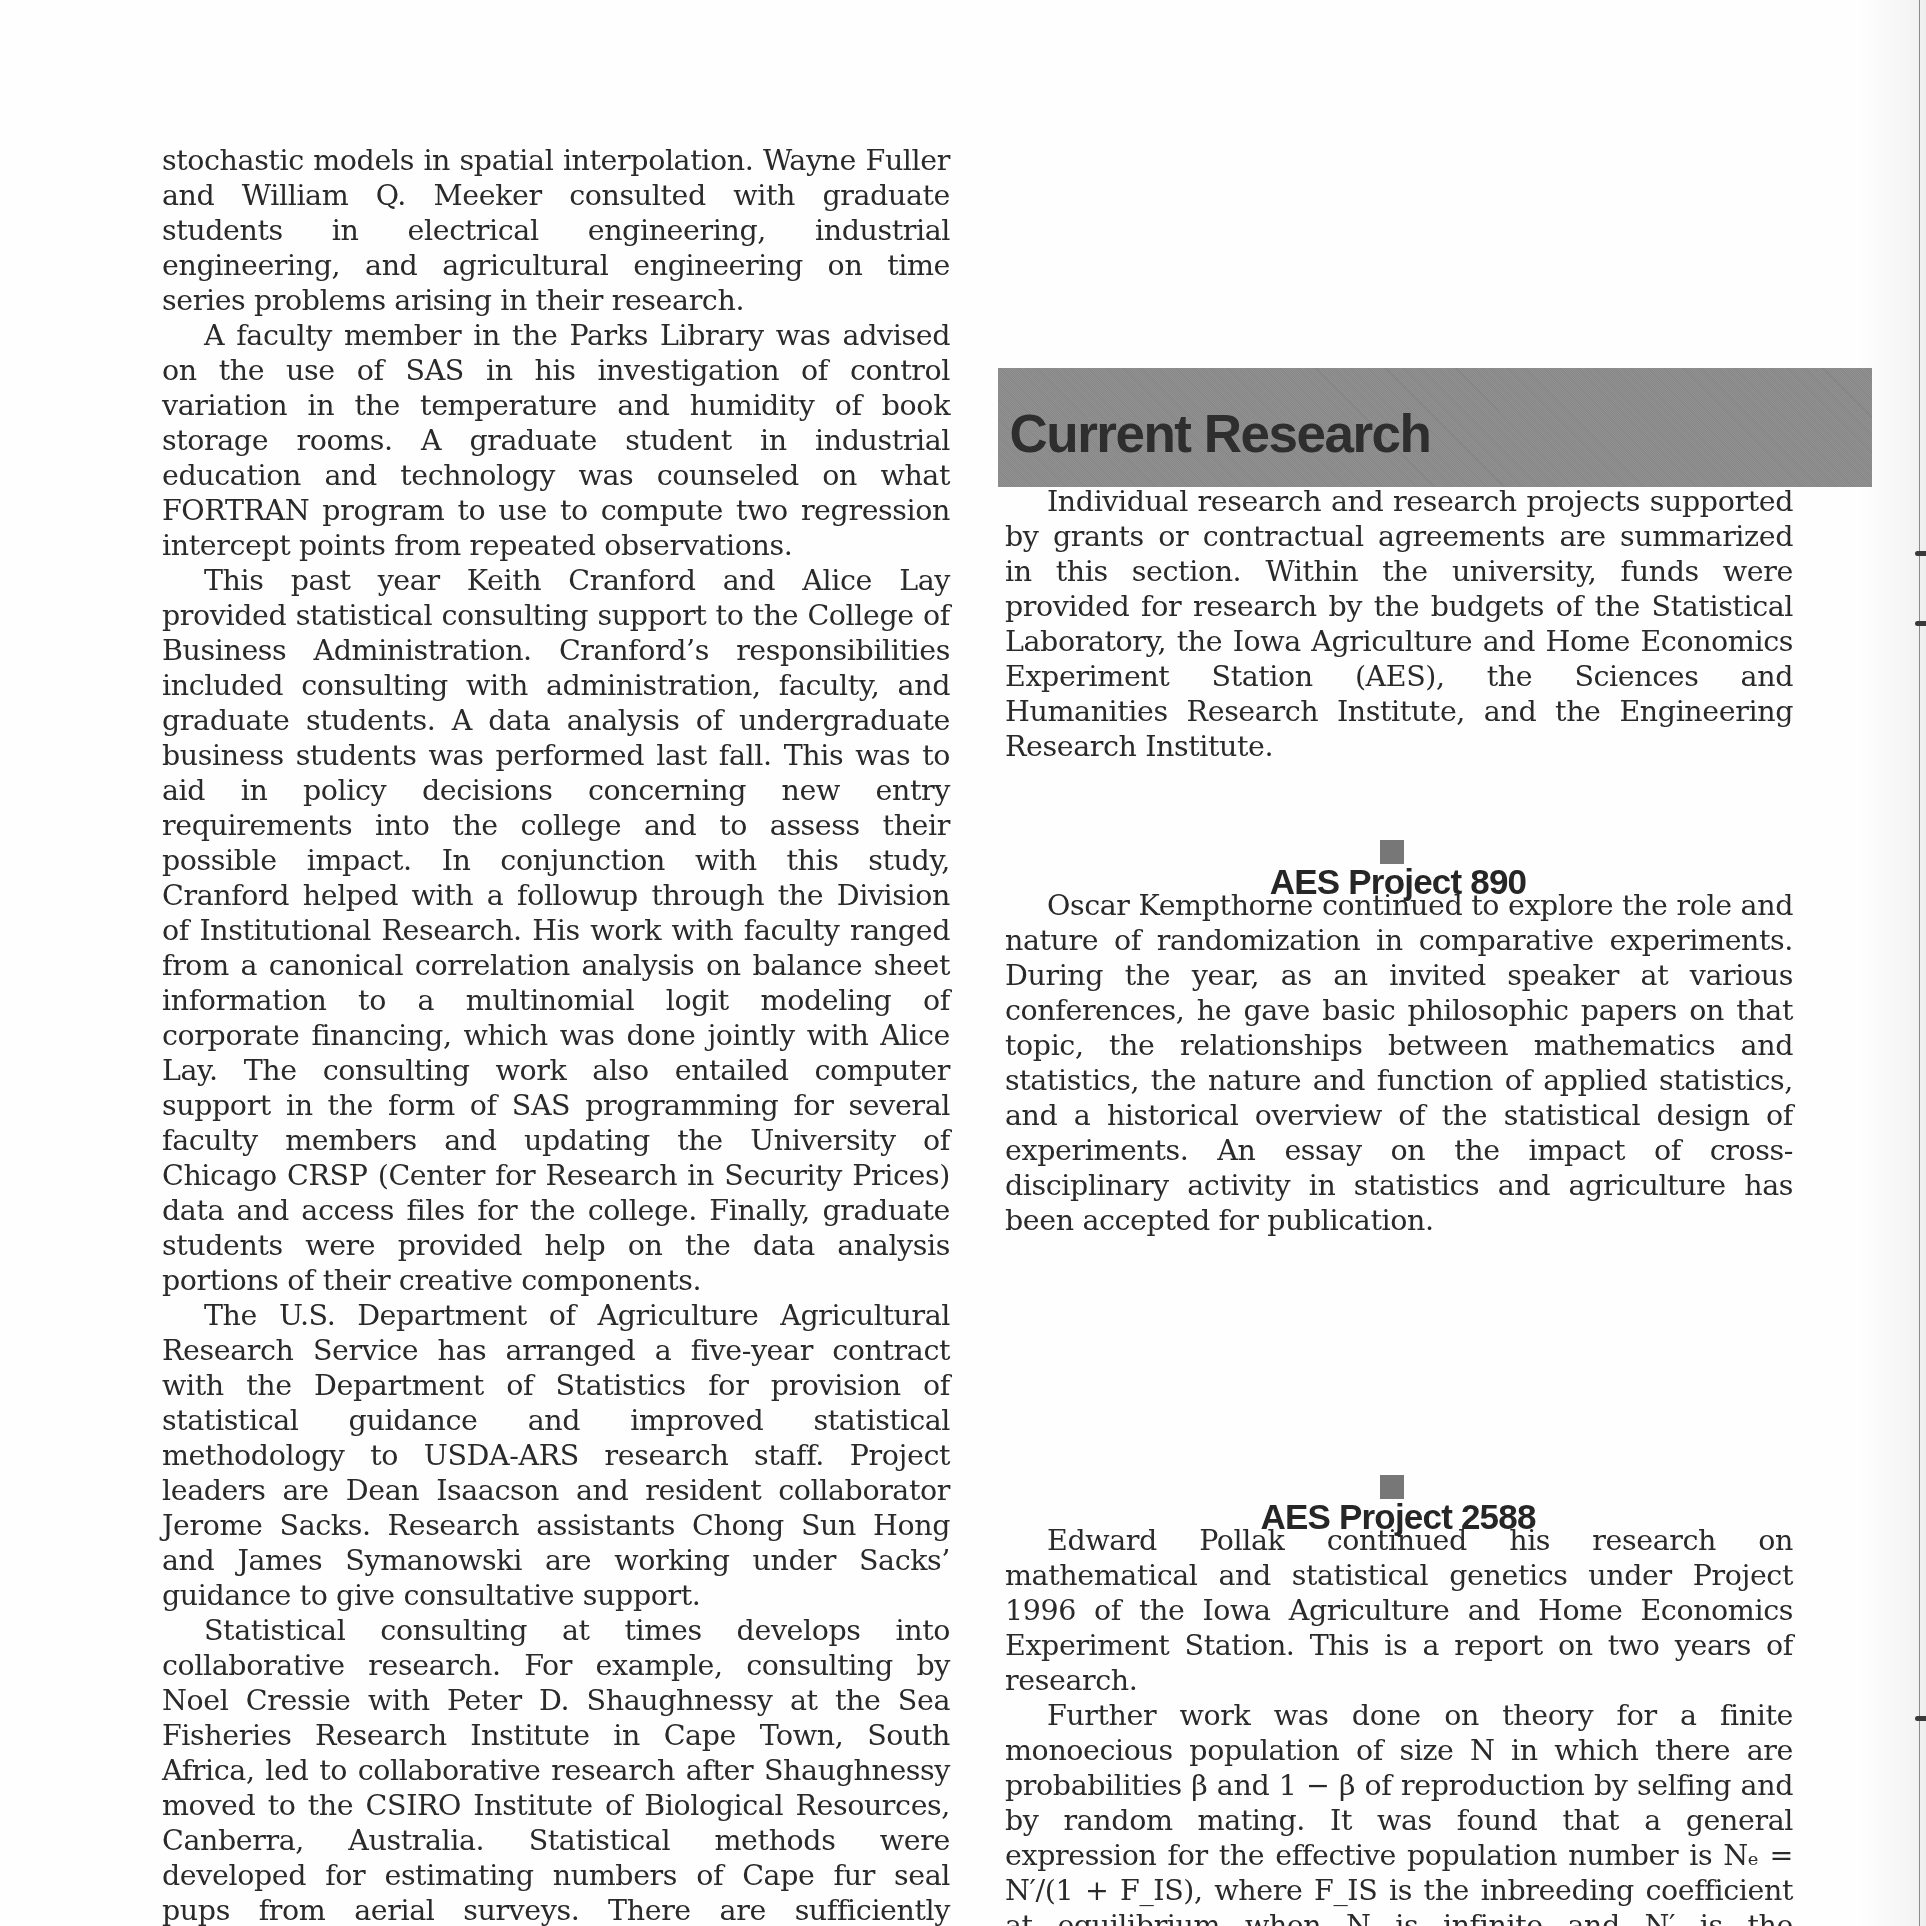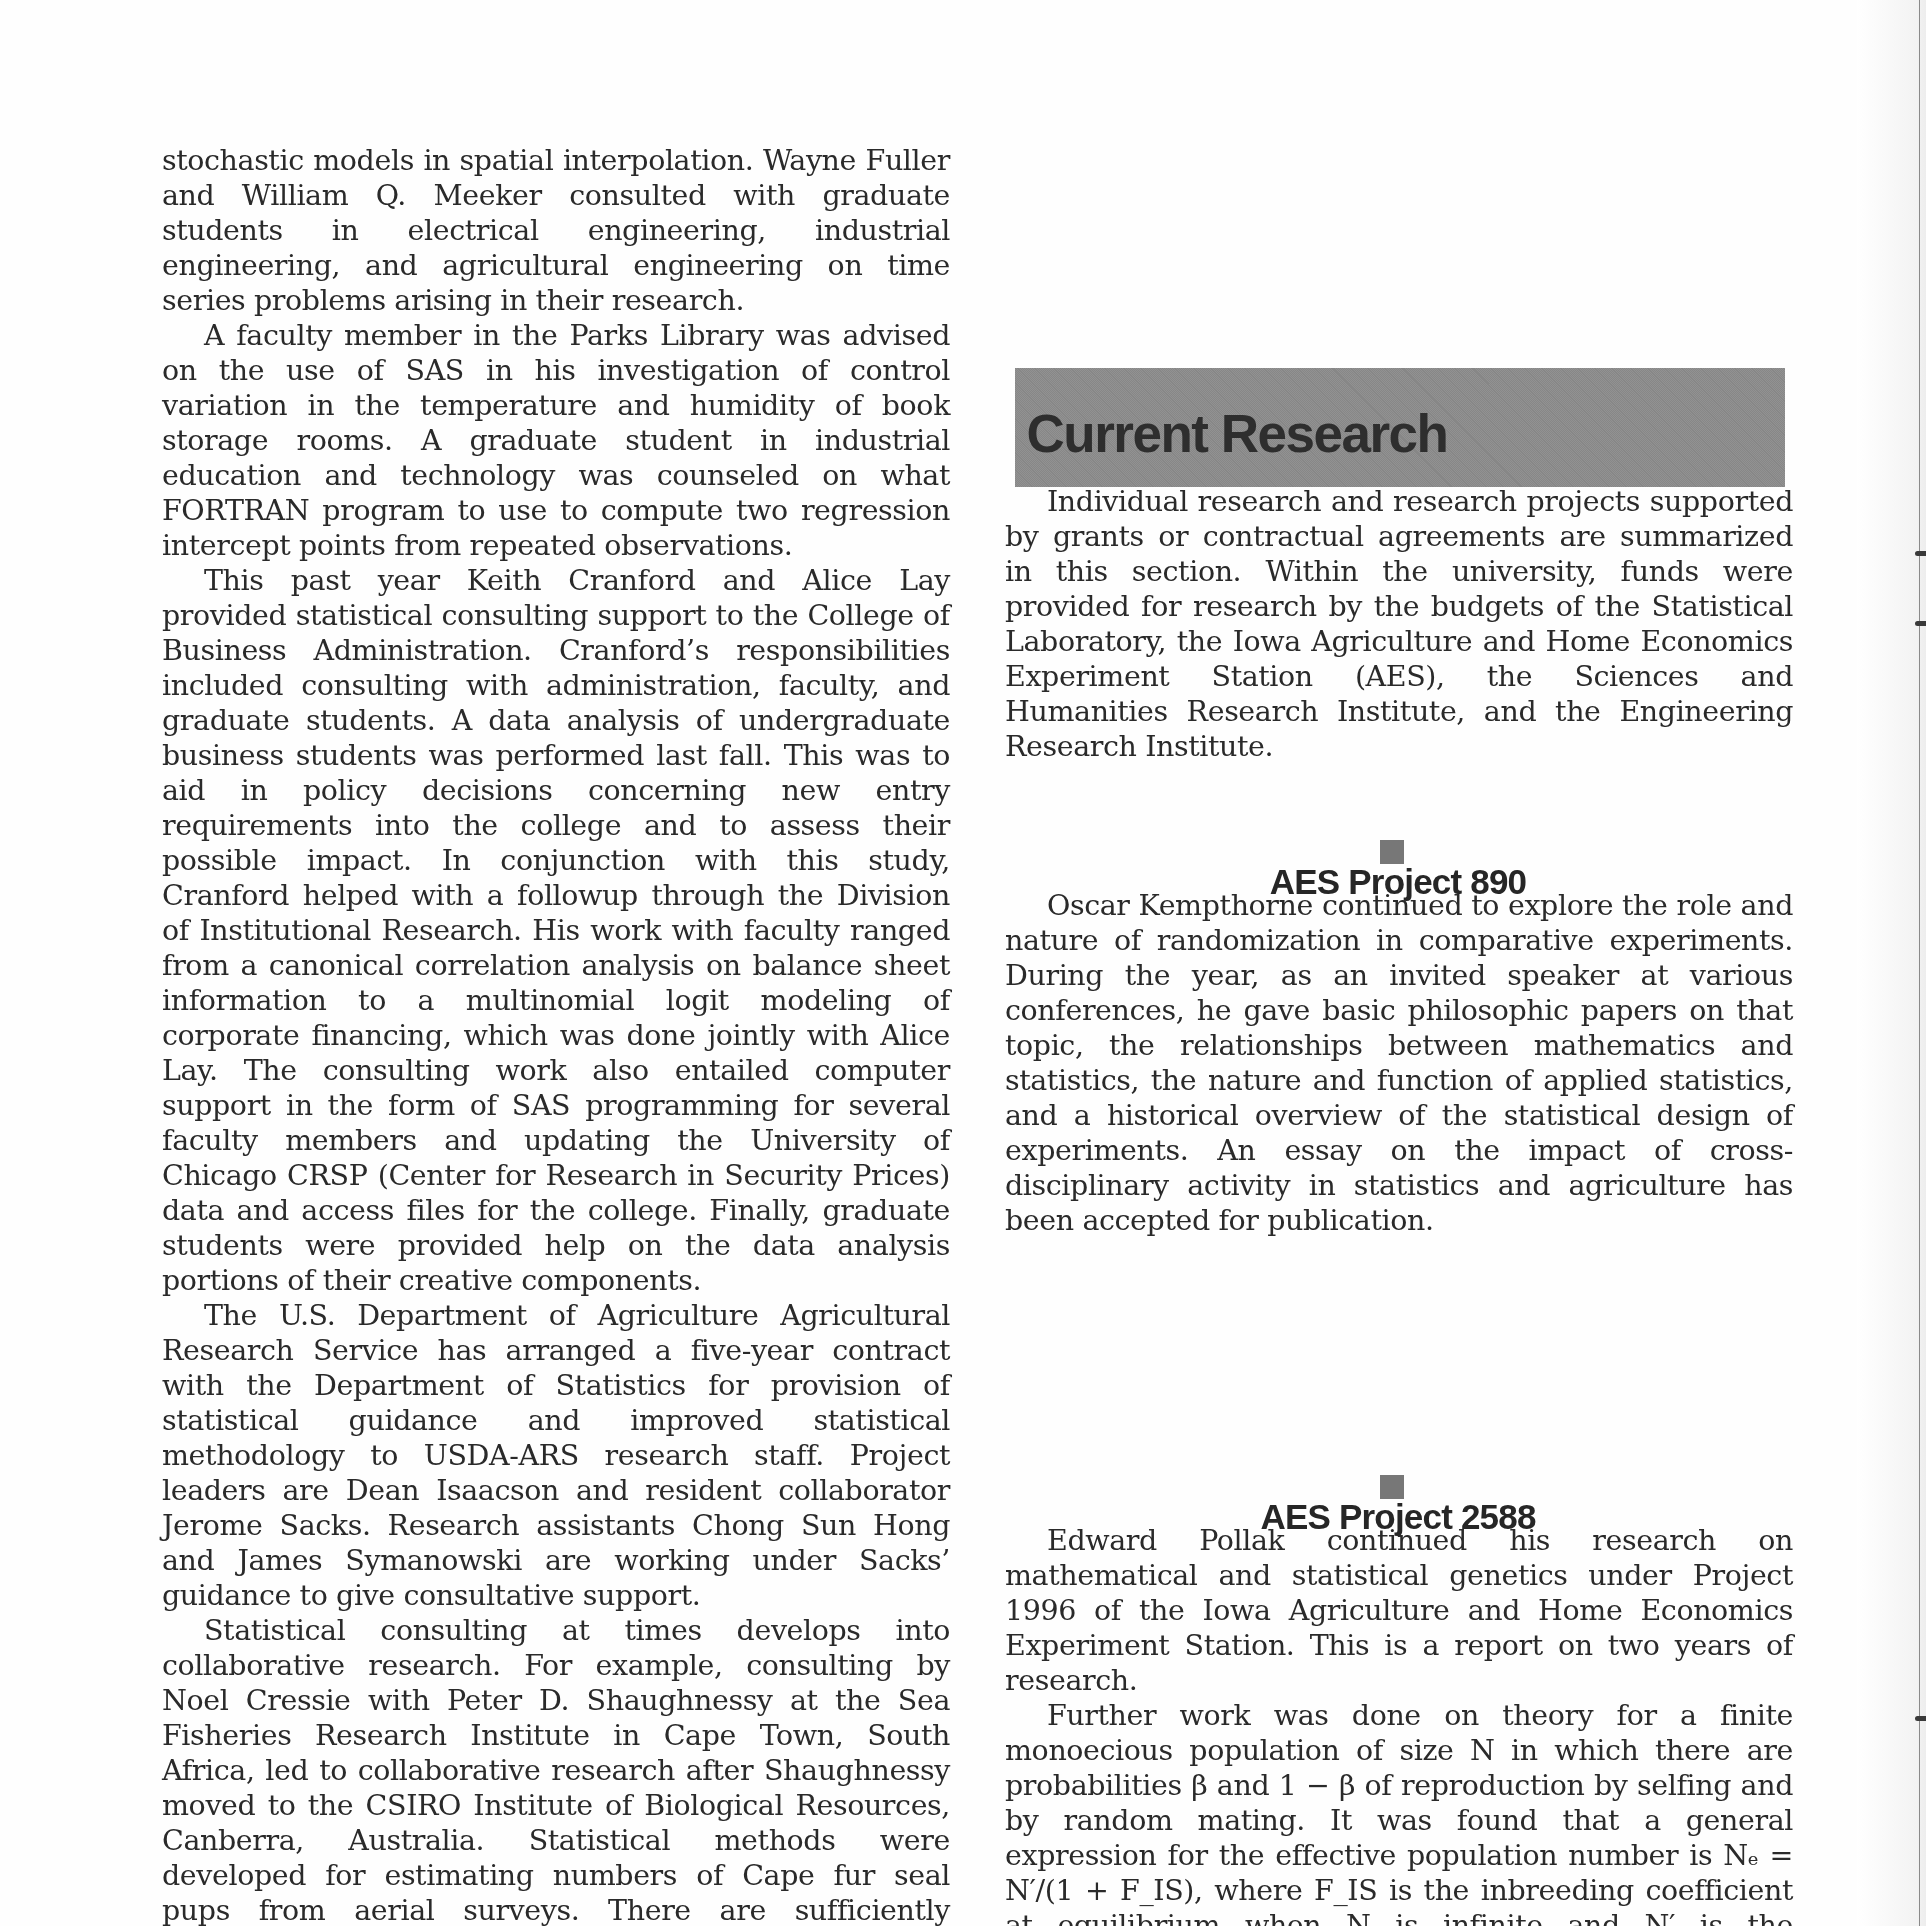--- a/index.html
+++ b/index.html
@@ -45,24 +45,23 @@
   }
   .col-left { left: 162px; }
   .col-right { left: 1005px; }
 
   .para { margin: 0; text-indent: 0; }
   .para.indent { text-indent: 42px; }
 
   .banner {
     position: absolute;
     left: 998px; top: 368px;
-    width: 770px; height: 119px;
+    width: 874px; height: 119px;
     background: #8e8e8e;
     background-image: repeating-linear-gradient(45deg, rgba(0,0,0,0.05) 0 0.8px, rgba(255,255,255,0.04) 0.8px 1.5px);
-    margin-left: 17px;
   }
   .banner-title {
     position: absolute;
     left: 11.6px; top: 37px;
     font-family: "Liberation Sans", "DejaVu Sans", sans-serif;
     font-weight: bold;
     font-size: 53px;
     line-height: 58px;
     color: #2e2e2e;
     letter-spacing: -1.5px;

